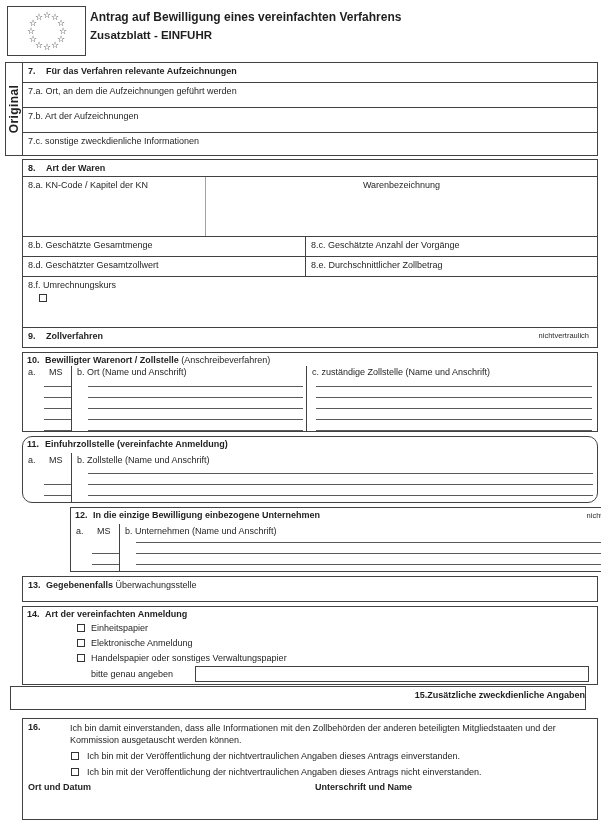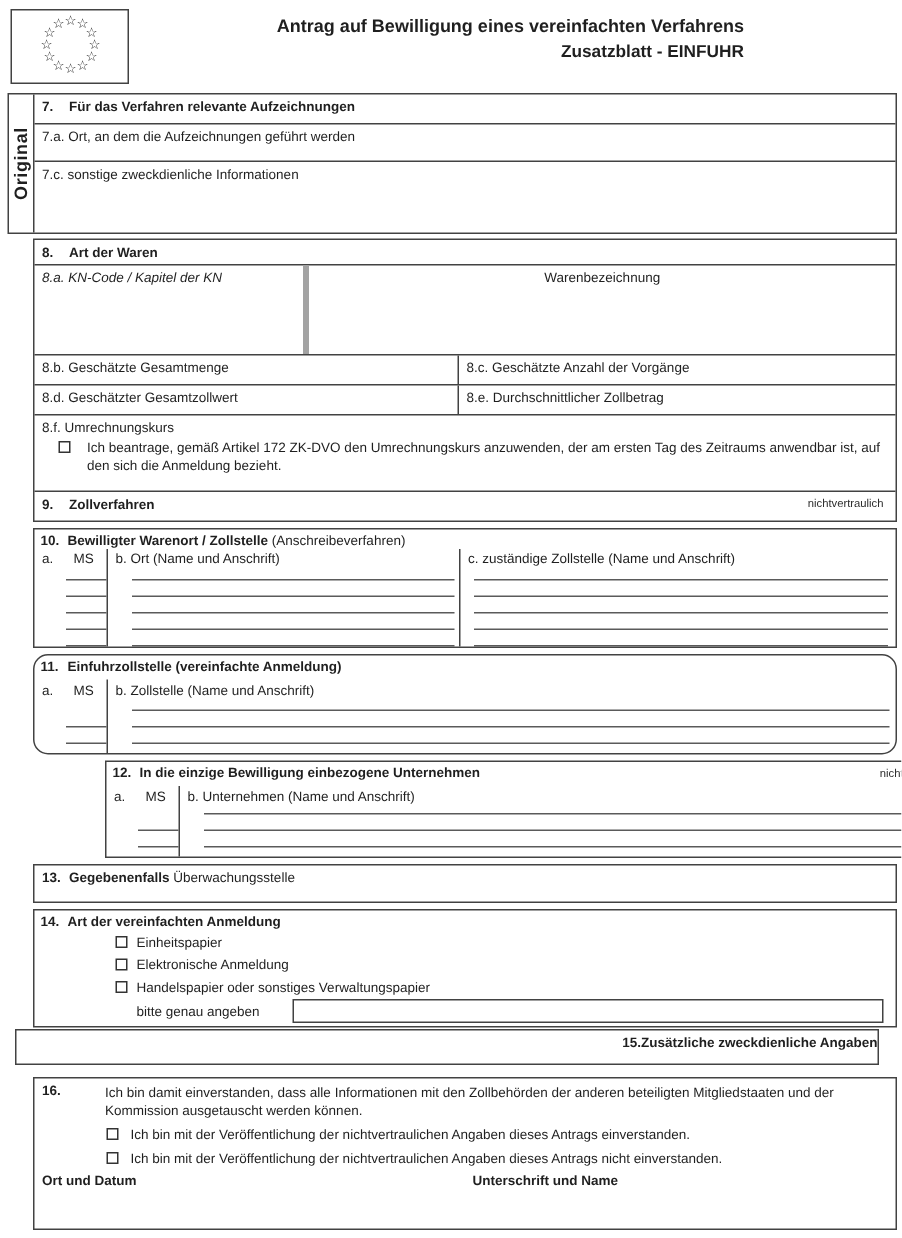--- a/index.html
+++ b/index.html
@@ -9,41 +9,41 @@
     font-family:"Liberation Sans", sans-serif; font-size:9px; color:#1f1f1f;
     overflow:hidden;
   }
   .bold { font-weight:bold; }
   .block { position:absolute; border:1px solid #424242; background:#fff; }
 
   
   .eu-box { position:absolute; left:7px; top:6px; width:79px; height:50px; border:1px solid #424242; }
   .star { position:absolute; font-size:9px; color:#2a2a2a; transform:translate(-50%,-50%);
           font-family:"DejaVu Sans", sans-serif; line-height:1; }
-  .title-wrap { position:absolute; left:90px; top:10px; width:406px; text-align:right; }
+  .title-wrap { position:absolute; left:90px; top:10px; width:406px; text-align:left; }
   .title-l1 { font-size:12px; font-weight:bold; }
   .title-l2 { font-size:11.5px; font-weight:bold; margin-top:5px; }
 
   
   .b7 { left:5px; top:62px; width:593px; height:94px; }
   .orig-cell { position:absolute; left:0; top:0; width:17px; height:100%; border-right:1px solid #424242; }
   .orig-cell span { position:absolute; left:50%; top:50%; transform:translate(-50%,-50%) rotate(-90deg);
                     white-space:nowrap; font-weight:bold; font-size:12px; letter-spacing:.4px; }
   .b7-main { margin-left:17px; height:100%; display:flex; flex-direction:column; }
   .row { position:relative; padding:3px 0 0 5px; }
   .row + .row { border-top:1px solid #424242; }
   .h19 { height:19px; } .h25 { height:25px; } .hfill { flex:1; }
 
   .num { display:inline-block; width:18px; }
 
   
   .b8 { left:22px; top:159px; width:576px; height:189px; }
   .b8 .r1 { height:16px; }
   .b8 .r2 { height:60px; display:flex; padding:0; }
-  .b8 .r2 .cell-l { width:183px; border-right:4px solid #a3a3a3; padding:3px 0 0 5px;font-style:italic; }
+  .b8 .r2 .cell-l { width:183px; border-right:1px solid #a3a3a3; padding:3px 0 0 5px; }
   .b8 .r2 .cell-r { flex:1; padding:3px 0 0 0; text-align:center; }
   .b8 .r34 { height:20px; display:flex; padding:0; }
   .b8 .r34 .cell-l { width:283px; border-right:1px solid #424242; padding:3px 0 0 5px; }
   .b8 .r34 .cell-r { flex:1; padding:3px 0 0 5px; }
   .b8 .r5 { height:51px; }
   .b8 .r6 { height:20px; display:flex; justify-content:space-between; padding-right:8px; }
 
   .cb { position:absolute; width:8px; height:8px; border:1px solid #333; background:#fff; }
   .f-text { position:absolute; left:35px; top:15px; width:535px; line-height:12px; }
 
@@ -95,20 +95,23 @@
     <div class="orig-cell">
       <span>Original</span>
     </div>
     <div class="b7-main">
       <div class="row h19 bold">
         <span class="num">7.</span><span>Für das Verfahren relevante Aufzeichnungen</span>
       </div>
       <div class="row h25">
         <span>7.a.  Ort, an dem die Aufzeichnungen geführt werden</span>
       </div>
+      <div class="row h25">
+        <span>7.b.  Art der Aufzeichnungen</span>
+      </div>
       <div class="row hfill">
         <span>7.c.  sonstige zweckdienliche Informationen</span>
       </div>
     </div>
   </div>
 
   <div class="block b8">
     <div class="row r1 bold">
       <span class="num">8.</span><span>Art der Waren</span>
     </div>
@@ -132,21 +135,20 @@
       <div class="cell-l">
         <span>8.d.  Geschätzter Gesamtzollwert</span>
       </div>
       <div class="cell-r">
         <span>8.e.  Durchschnittlicher Zollbetrag</span>
       </div>
     </div>
     <div class="row r5">
       <span>8.f.  Umrechnungskurs</span>
       <span class="cb" style="left:16px;top:17px"></span>
-      <div class="f-text">Ich beantrage, gemäß Artikel 172 ZK-DVO den Umrechnungskurs anzuwenden, der am ersten Tag des Zeitraums anwendbar ist, auf den sich die Anmeldung bezieht.</div>
     </div>
     <div class="row r6">
       <span class="bold"><span class="num">9.</span><span>Zollverfahren</span></span>
       <span class="note">nichtvertraulich</span>
     </div>
   </div>
 
   <div class="block b10">
     <div class="abs" style="left:4px;top:2px">
       <span class="bold"><span class="num">10.</span><span>Bewilligter Warenort / Zollstelle</span></span>

